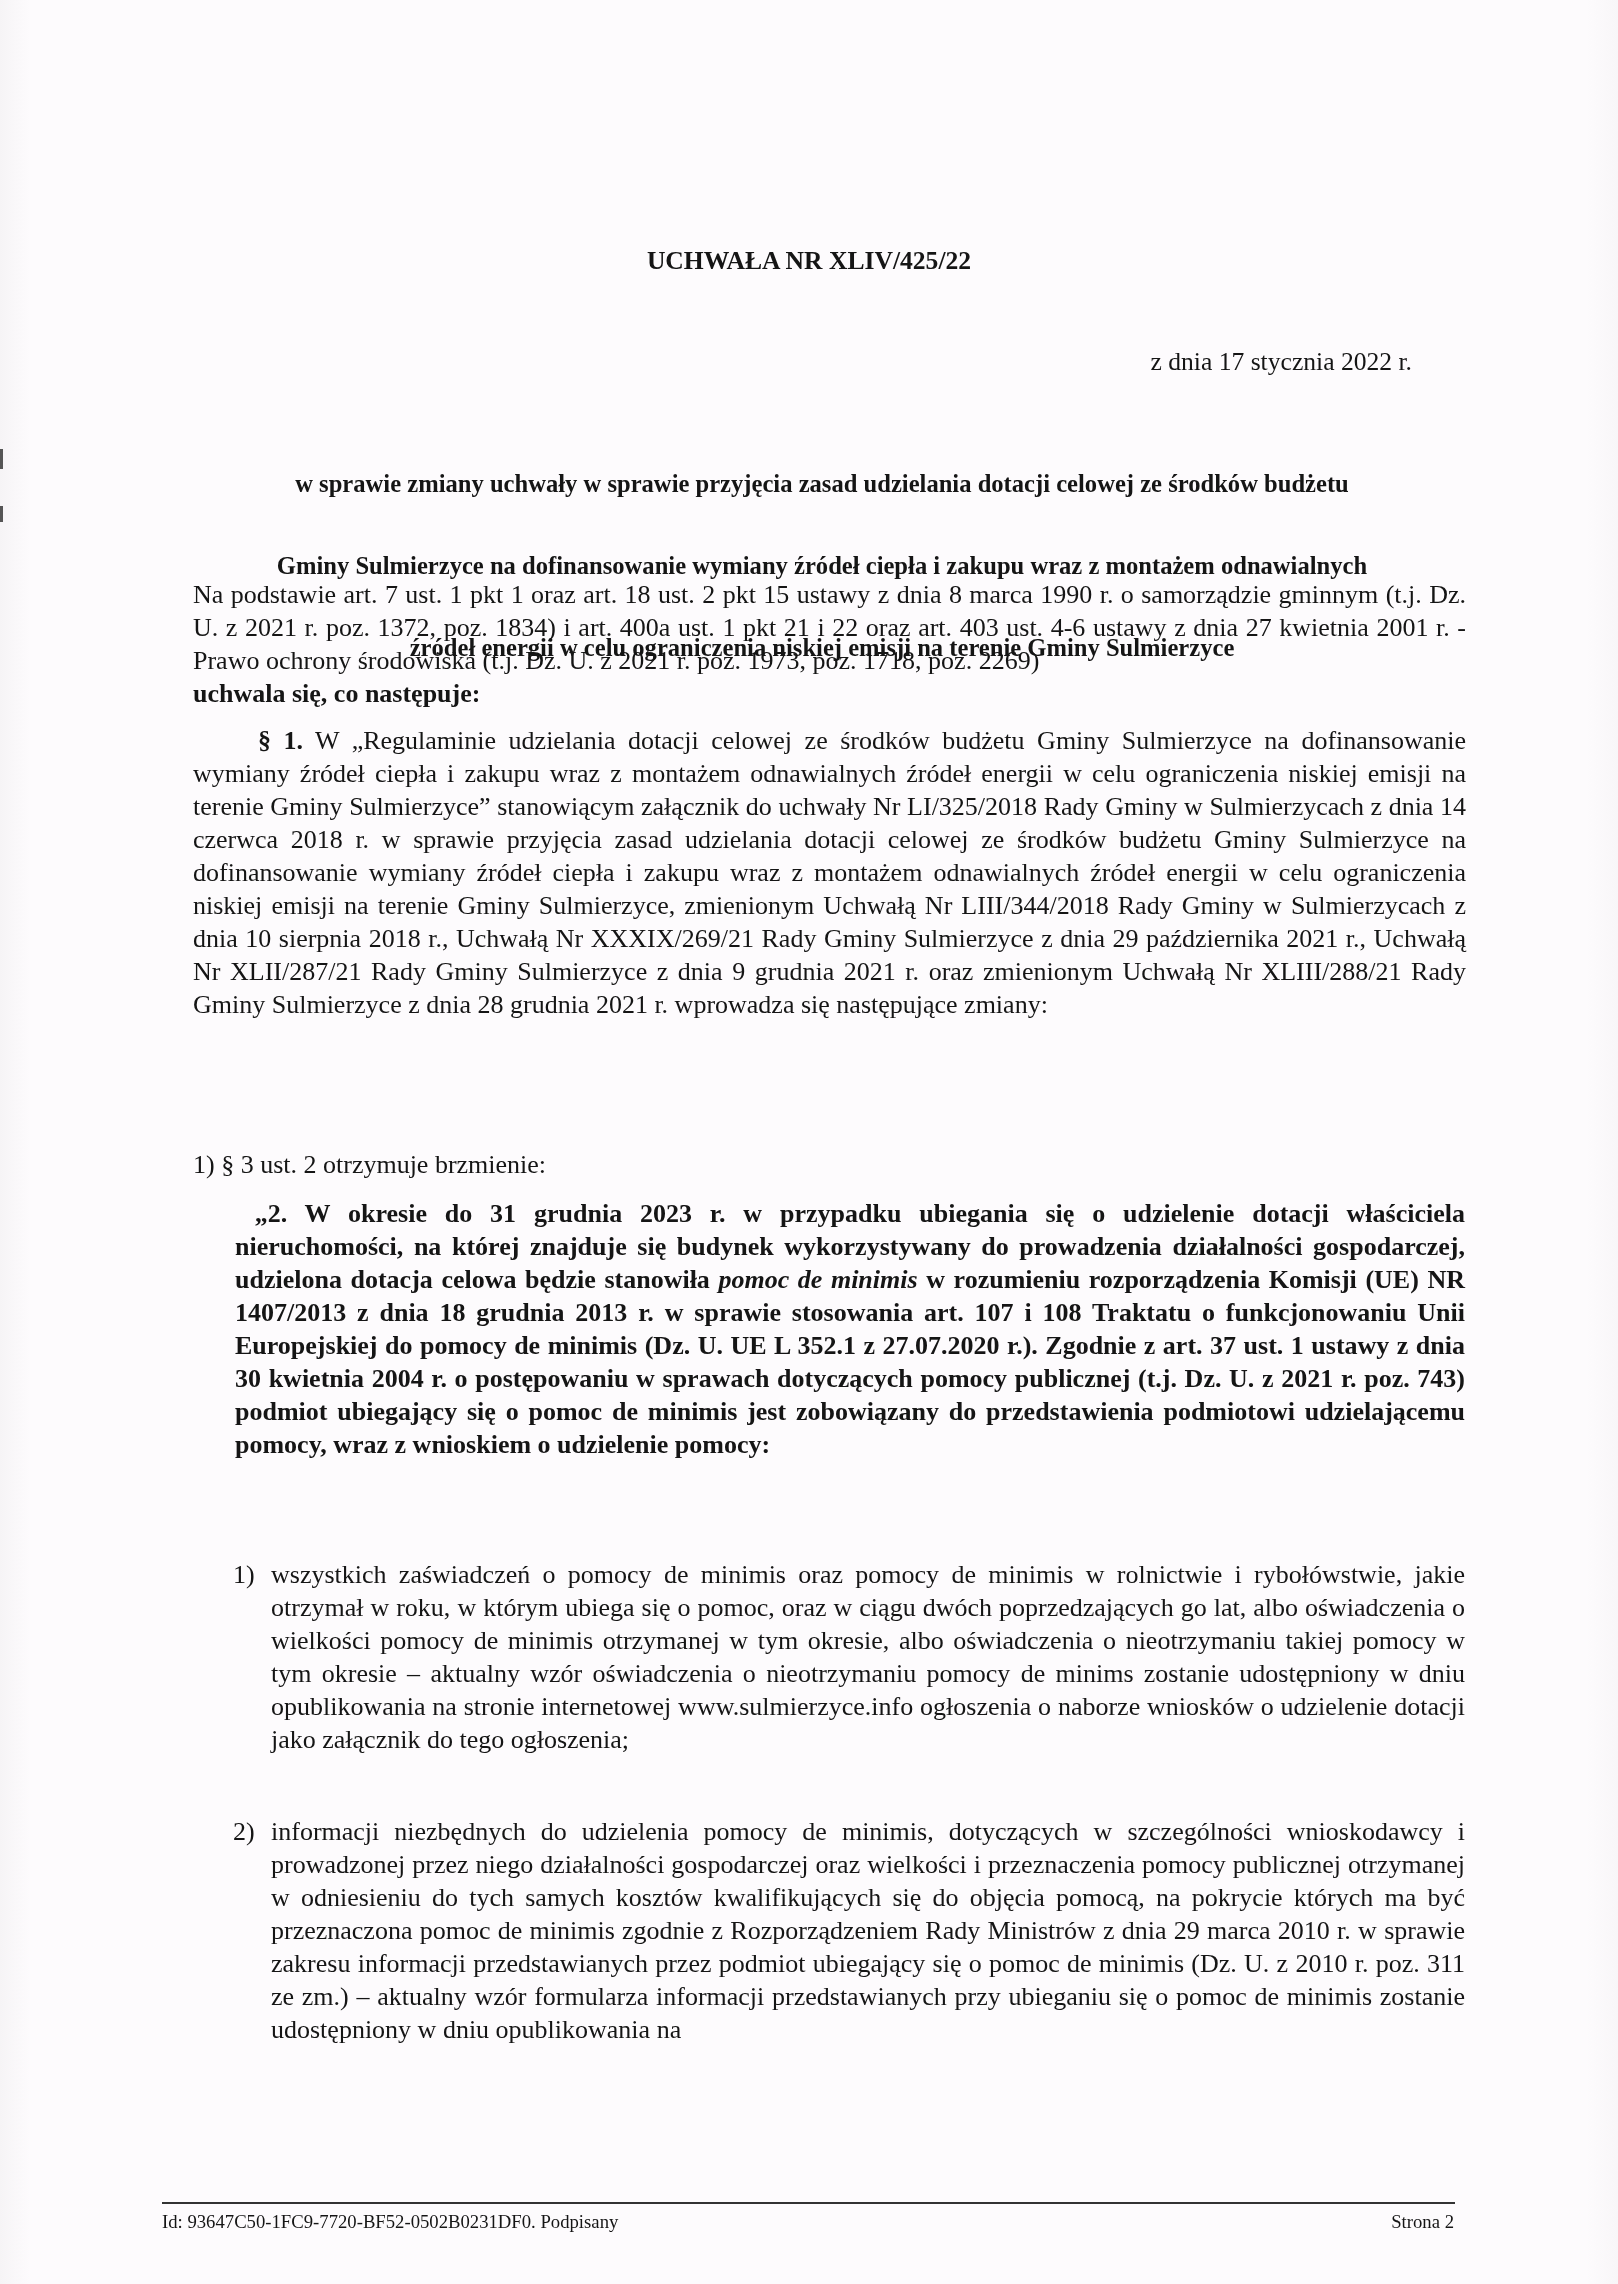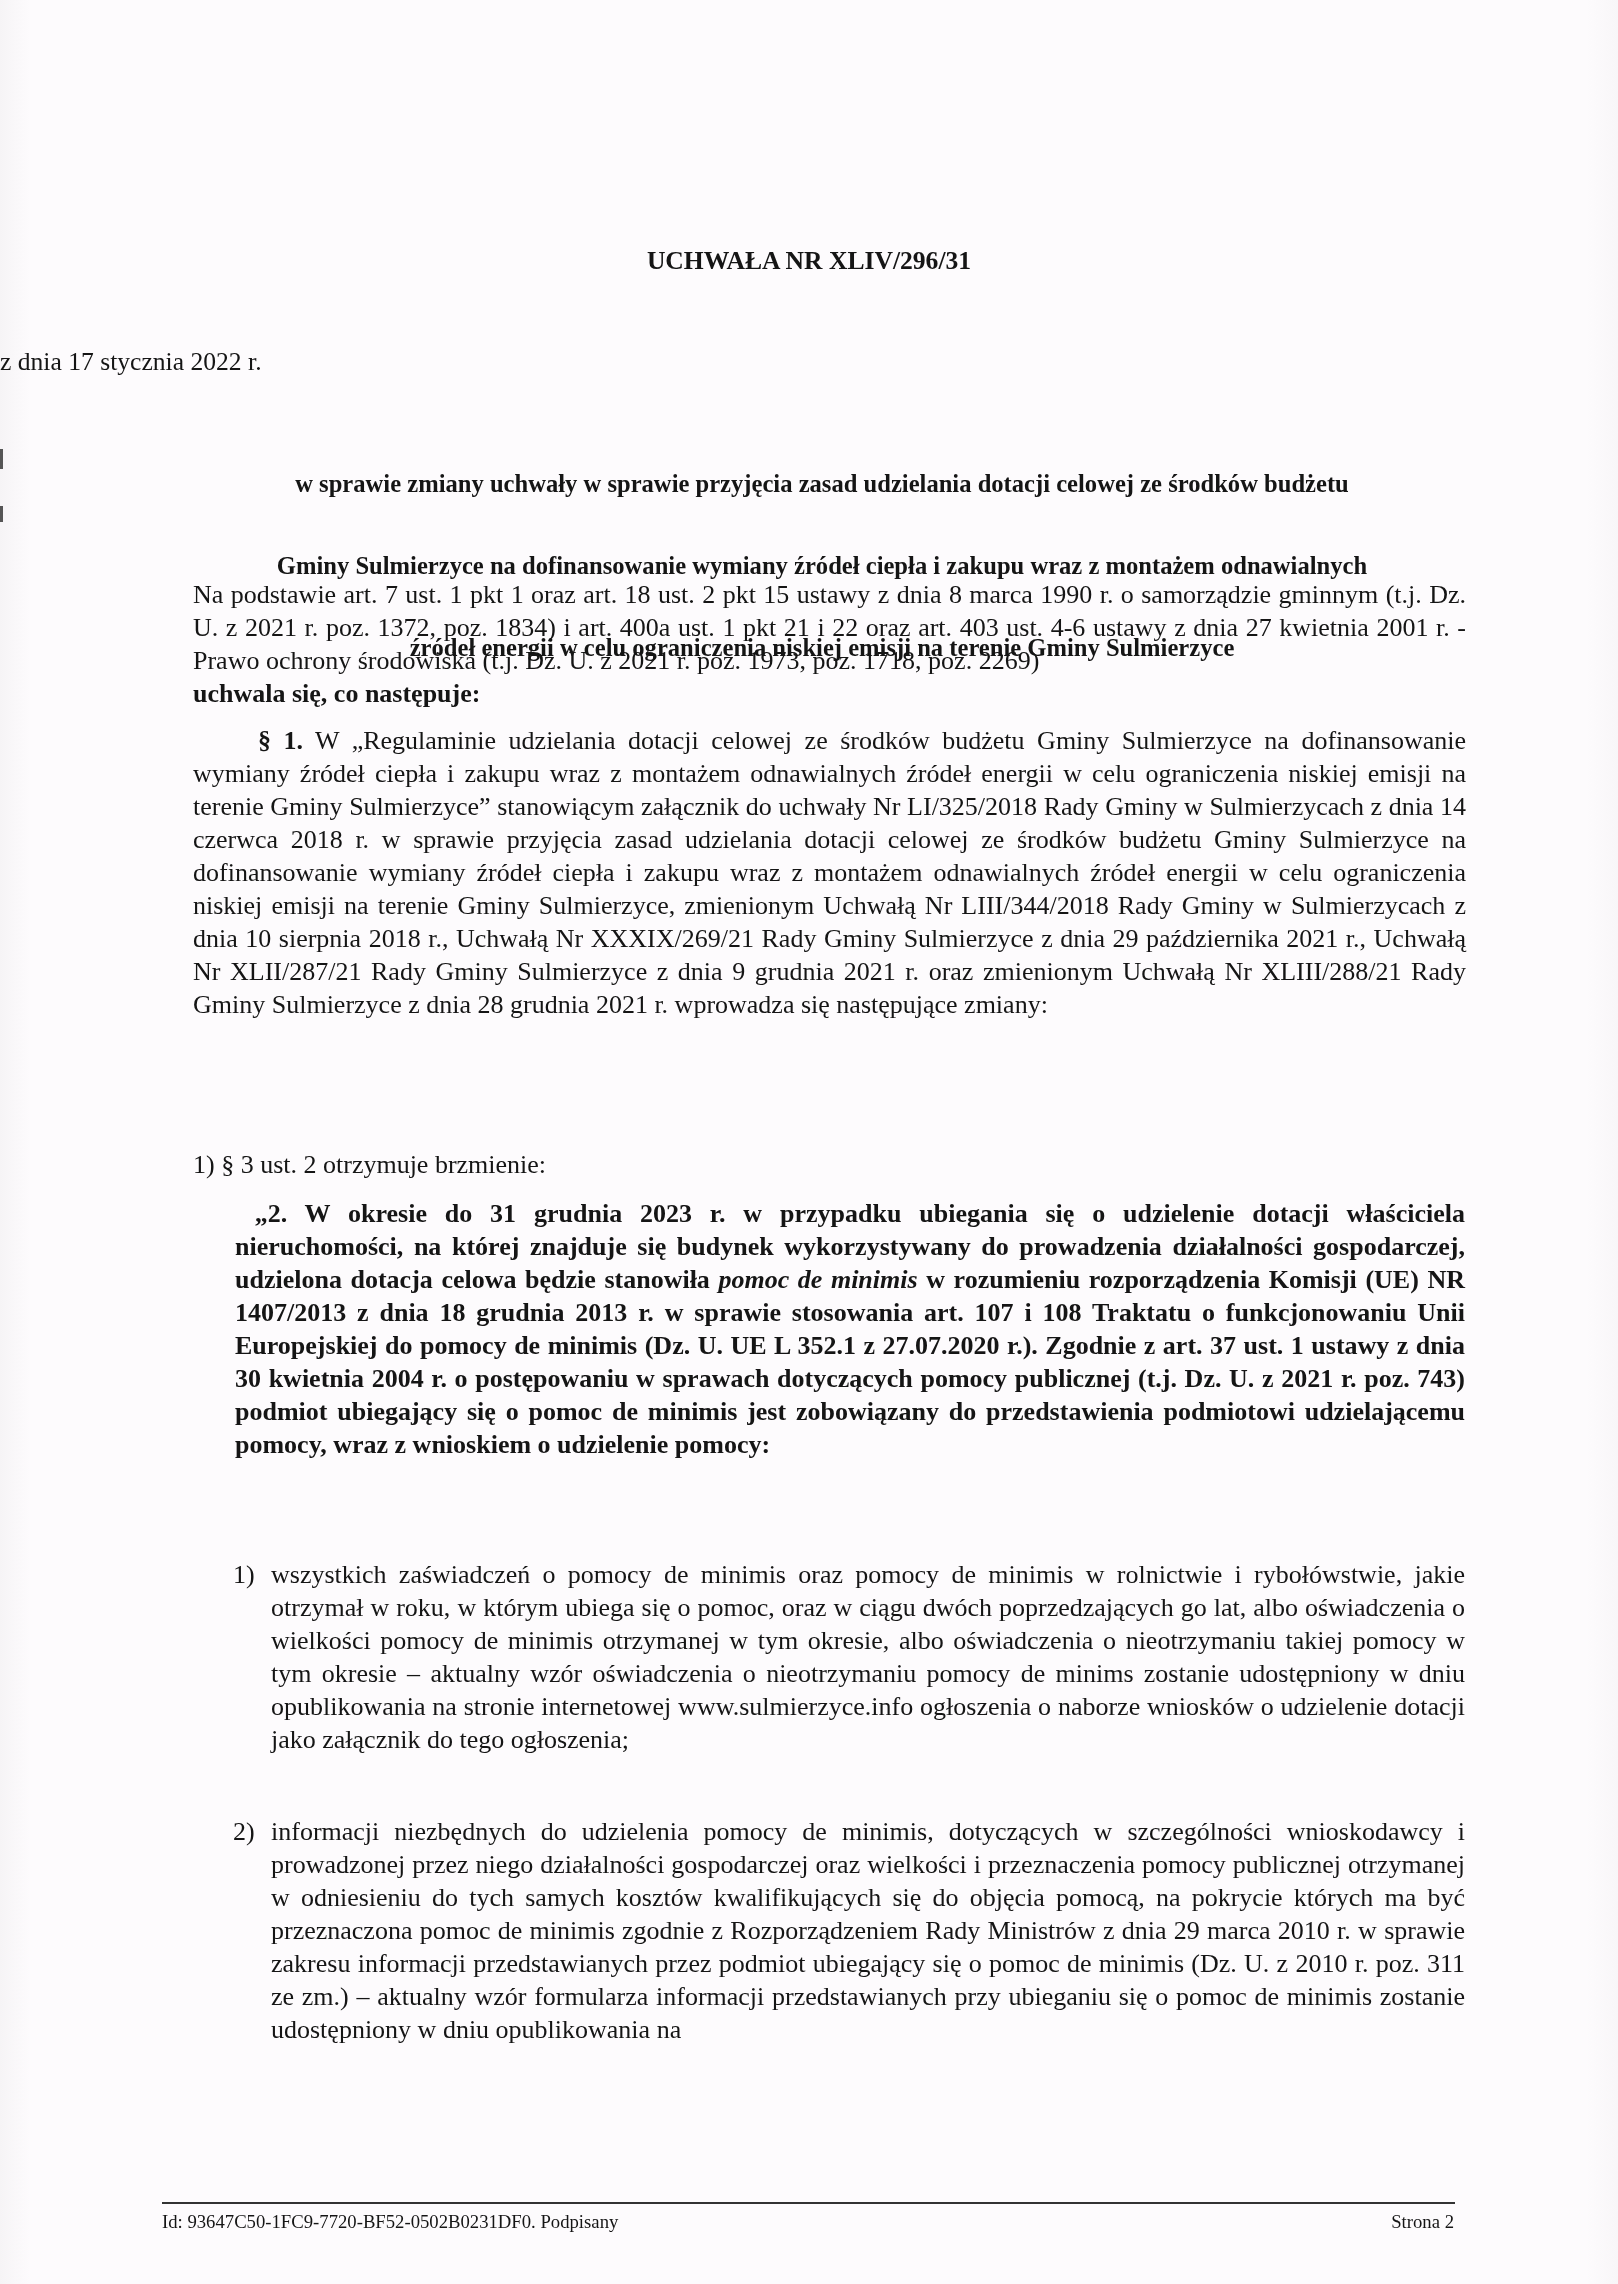--- a/index.html
+++ b/index.html
@@ -35,21 +35,21 @@
       text-align: center;
       font-weight: bold;
       font-size: 25.6px;
       line-height: 35px;
     }
     .date {
       position: absolute;
       left: 0;
       width: 1412px;
       top: 345px;
-      text-align: left;
+      text-align: right;
       font-size: 25.6px;
       line-height: 33px;
     }
     .subject {
       position: absolute;
       left: 167px;
       width: 1310px;
       top: 419px;
       text-align: center;
       font-weight: bold;
@@ -140,21 +140,21 @@
   </style>
 </head>
 <body>
 
 <div class="page">
 
   <div class="scan-mark" style="top:449px;height:19.7px;"></div>
   <div class="scan-mark" style="top:506px;height:15.8px;"></div>
 
   <div class="header">
-    <div>UCHWAŁA NR XLIV/296/31</div>
+    <div>UCHWAŁA NR XLIV/425/22</div>
   </div>
 
   <div class="date">z dnia 17 stycznia 2022 r.</div>
 
   <div class="subject">
     <span class="line">w sprawie zmiany uchwały w sprawie przyjęcia zasad udzielania dotacji celowej ze środków budżetu</span>
     <span class="line">Gminy Sulmierzyce na dofinansowanie wymiany źródeł ciepła i zakupu wraz z montażem odnawialnych</span>
     <span class="line">źródeł energii w celu ograniczenia niskiej emisji na terenie Gminy Sulmierzyce</span>
   </div>
 

